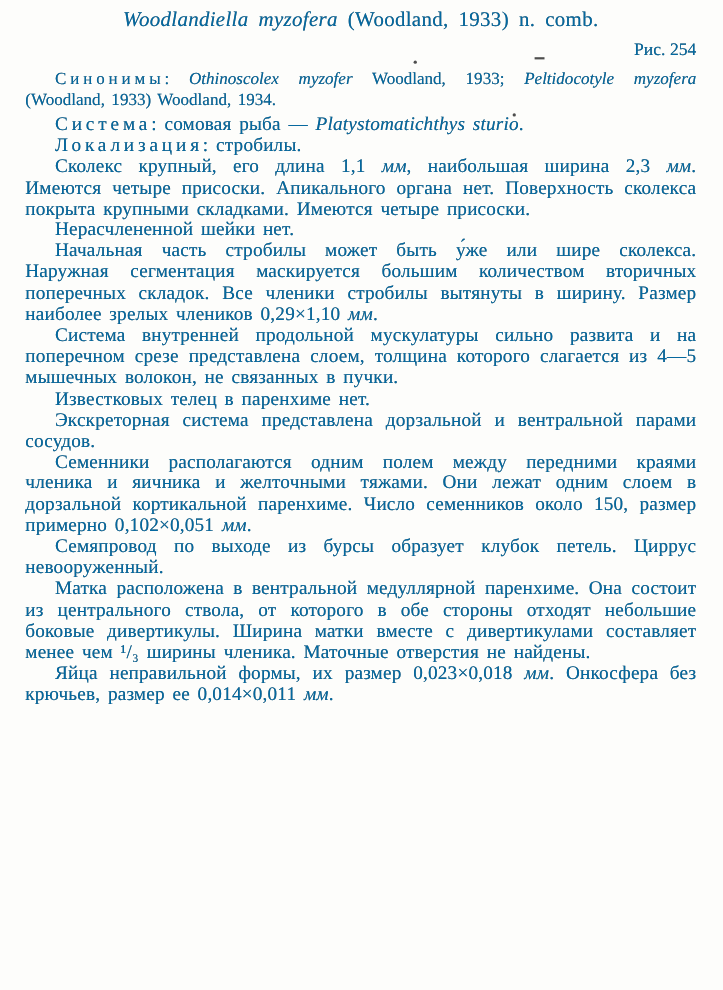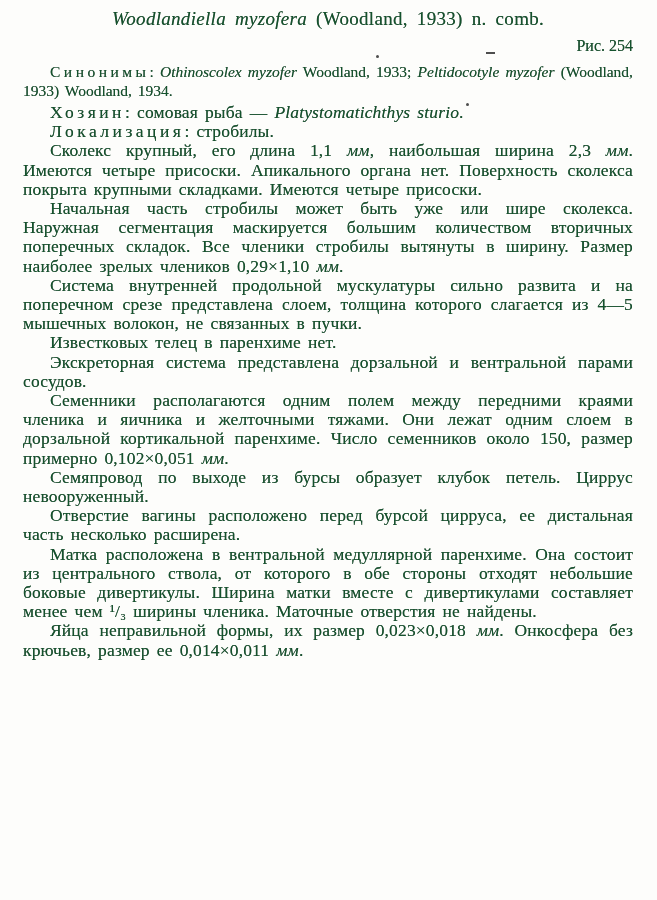--- a/index.html
+++ b/index.html
@@ -3,21 +3,21 @@
 <meta charset="utf-8">
 <style>
   html, body { margin: 0; padding: 0; background: #fdfdfb; }
   .page {
     position: relative;
     width: 657px;
     height: 748px;
     box-sizing: border-box;
     padding: 6px 24px 0 23px;
     background: #fdfdfb;
-    color: #14532d;
+    color: #0369a1;
     font-family: "Liberation Serif", "DejaVu Serif", serif;
     overflow: hidden;
     text-shadow: 0 0 0.35px rgba(0,0,0,0.55);
   }
   p {
     margin: 0;
     text-align: justify;
     text-indent: 27px;
   }
   .title {
@@ -59,31 +59,31 @@
   .speck-dash  { left: 486px; top: 52px; width: 9px; height: 2px; }
   .speck-dot-2 { left: 466px; top: 103px; width: 3px; height: 3px; border-radius: 50%; }
 </style>
 </head>
 <body>
 
 <main class="page">
   <p class="title"><span class="it">Woodlandiella myzofera</span><span> (Woodland, 1933) n. comb.</span></p>
   <p class="fig"><span>Рис. 254</span></p>
 
-  <p class="small synonyms"><span class="sp">Синонимы</span><span>: </span><span class="it">Othinoscolex myzofer</span><span> Woodland, 1933; </span><span class="it">Peltidocotyle myzofer</span><span> (Woodland, 1933) Woodland, 1934.</span></p>
+  <p class="small synonyms"><span class="sp">Синонимы</span><span>: </span><span class="it">Othinoscolex myzofer</span><span> Woodland, 1933; </span><span class="it">Peltidocotyle myzofera</span><span> (Woodland, 1933) Woodland, 1934.</span></p>
 
-  <p class="body first-body"><span class="sp">Хозяин</span><span>: сомовая рыба — </span><span class="it">Platystomatichthys sturio</span><span>.</span></p>
+  <p class="body first-body"><span class="sp">Система</span><span>: сомовая рыба — </span><span class="it">Platystomatichthys sturio</span><span>.</span></p>
   <p class="body"><span class="sp">Локализация</span><span>: стробилы.</span></p>
   <p class="body"><span>Сколекс крупный, его длина 1,1 </span><span class="it">мм</span><span>, наибольшая ширина 2,3 </span><span class="it">мм</span><span>. Имеются четыре присоски. Апикального органа нет. Поверхность сколекса покрыта крупными складками. Имеются четыре присоски.</span></p>
+  <p class="body"><span>Нерасчлененной шейки нет.</span></p>
   <p class="body"><span>Начальная часть стробилы может быть у́же или шире сколекса. Наружная сегментация маскируется большим количеством вторичных поперечных складок. Все членики стробилы вытянуты в ширину. Размер наиболее зрелых члеников 0,29×1,10 </span><span class="it">мм</span><span>.</span></p>
   <p class="body"><span>Система внутренней продольной мускулатуры сильно развита и на поперечном срезе представлена слоем, толщина которого слагается из 4—5 мышечных волокон, не связанных в пучки.</span></p>
   <p class="body"><span>Известковых телец в паренхиме нет.</span></p>
   <p class="body"><span>Экскреторная система представлена дорзальной и вентральной парами сосудов.</span></p>
   <p class="body"><span>Семенники располагаются одним полем между передними краями членика и яичника и желточными тяжами. Они лежат одним слоем в дорзальной кортикальной паренхиме. Число семенников около 150, размер примерно 0,102×0,051 </span><span class="it">мм</span><span>.</span></p>
   <p class="body"><span>Семяпровод по выходе из бурсы образует клубок петель. Циррус невооруженный.</span></p>
-  <p class="body"><span>Отверстие вагины расположено перед бурсой цирруса, ее дистальная часть несколько расширена.</span></p>
   <p class="body"><span>Матка расположена в вентральной медуллярной паренхиме. Она состоит из центрального ствола, от которого в обе стороны отходят небольшие боковые дивертикулы. Ширина матки вместе с дивертикулами составляет менее чем ¹/₃ ширины членика. Маточные отверстия не найдены.</span></p>
   <p class="body"><span>Яйца неправильной формы, их размер 0,023×0,018 </span><span class="it">мм</span><span>. Онкосфера без крючьев, размер ее 0,014×0,011 </span><span class="it">мм</span><span>.</span></p>
 
   <span class="speck speck-dot-1"></span>
   <span class="speck speck-dash"></span>
   <span class="speck speck-dot-2"></span>
 </main>
 
 </body></html>

